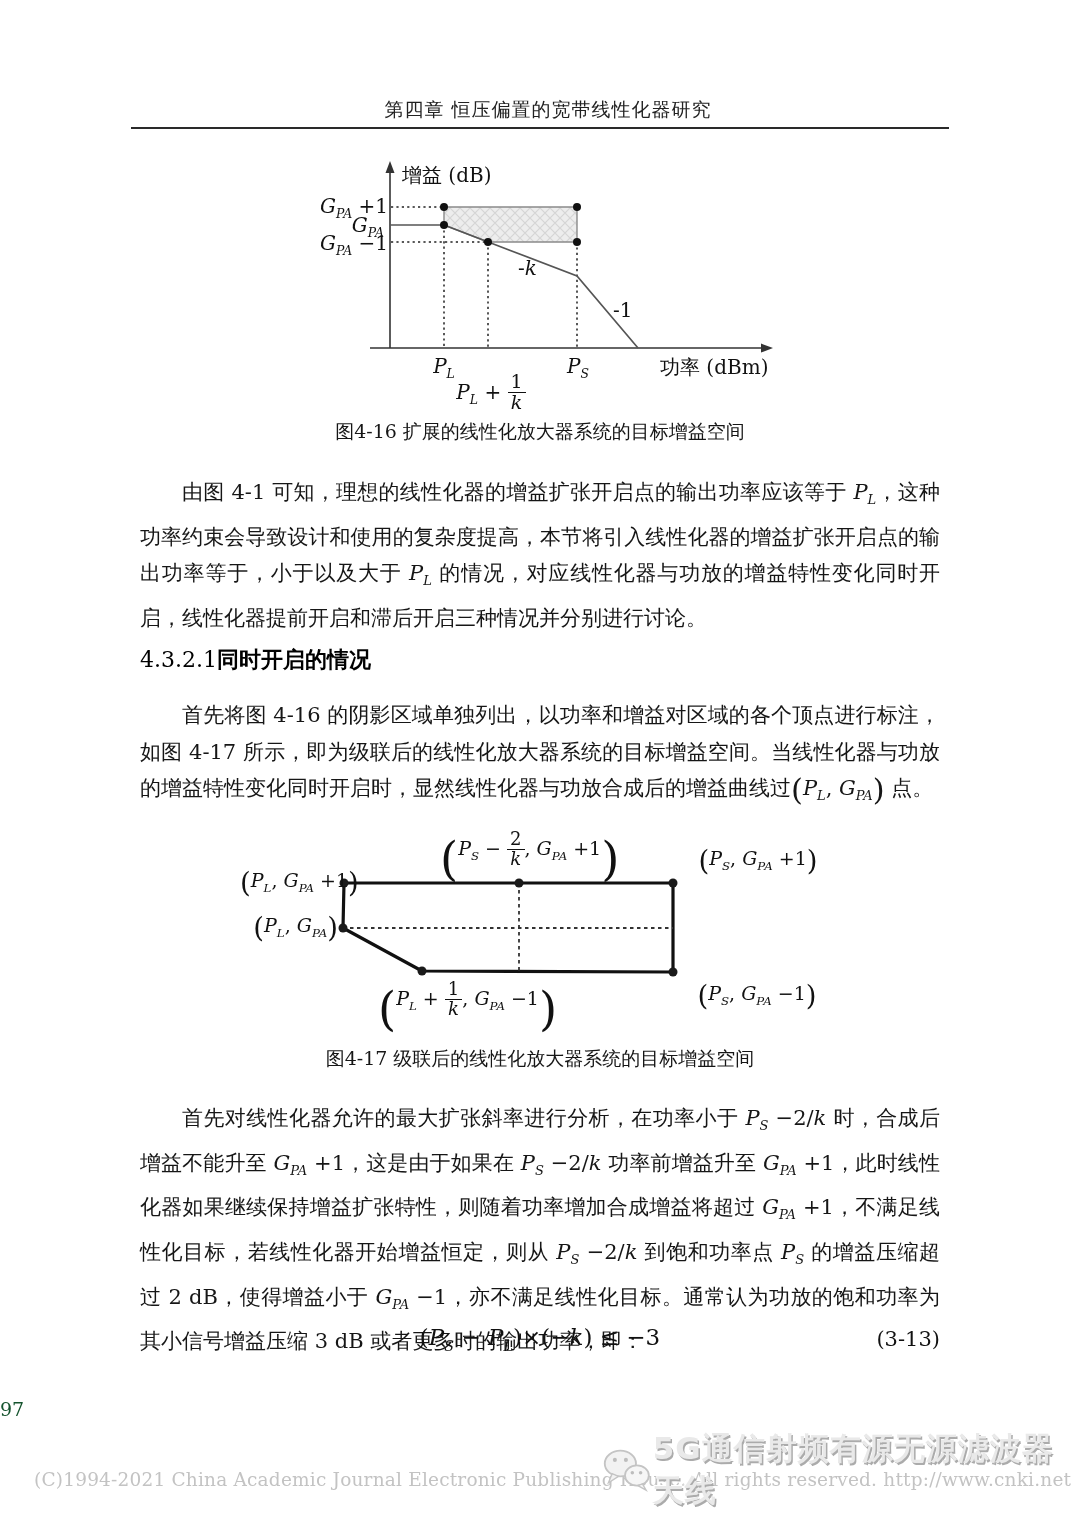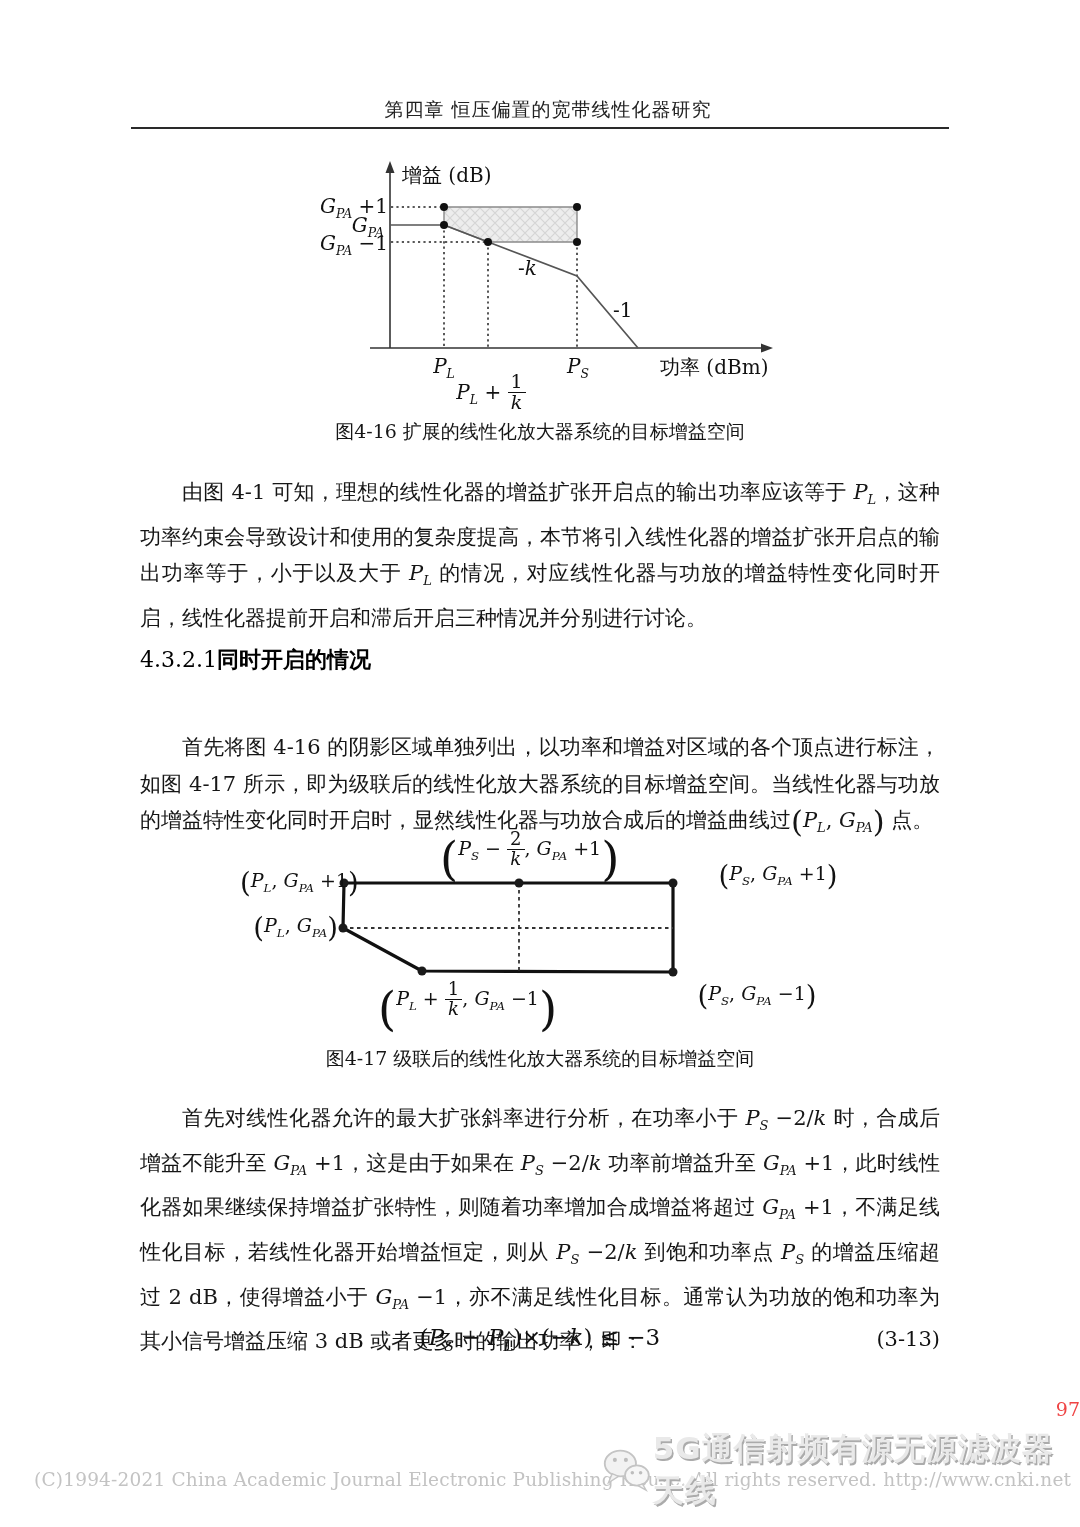--- a/index.html
+++ b/index.html
@@ -28,21 +28,21 @@
   .para{position:absolute;left:140px;width:800px;font-size:21px;line-height:36.5px;
         text-align:justify;color:#161616;}
   .indent{text-indent:2em;}
   .h431{position:absolute;left:140px;top:645px;font-size:22px;color:#000;}
   .h431 .hnum{font-family:"DejaVu Serif",serif;}
   .h431 .htxt{font-family:"DejaVu Sans","Liberation Sans",sans-serif;font-weight:bold;margin-left:0;}
   
   .eq{position:absolute;left:140px;top:1324px;width:800px;text-align:center;font-size:23px;color:#111;}
   .eqnum{position:absolute;right:0;top:3px;font-size:21px;}
   
-  .pagenum{position:absolute;top:1398px;left:0;width:100%;text-align:right;font-size:19px;color:#ef4444;}
+  .pagenum{position:absolute;top:1398px;left:0;width:100%;text-align:left;font-size:19px;color:#14532d;}
   .copy{position:absolute;left:34px;top:1469px;font-size:18.5px;color:#c3c3c3;letter-spacing:0.2px;white-space:nowrap;}
   .wm{position:absolute;left:602px;top:1436px;height:68px;display:flex;align-items:center;gap:1px;}
   .wm-text{font-size:31px;font-weight:bold;letter-spacing:1px;
            font-family:"DejaVu Sans","Liberation Sans",sans-serif;color:#e9e9e9;
            text-shadow:1.5px 1.5px 0 #ababab, -1px -1px 0 #ffffff;}
   
   .dotln{stroke:#222;stroke-width:1.5;stroke-dasharray:2.2,3.2;}
   .dashln{stroke:#333;stroke-width:1.8;stroke-dasharray:3.5,3.5;}
 </style>
 </head>
@@ -97,39 +97,39 @@
     <div class="ov" style="left:293px;top:141px;">-1</div>
   </div>
   <div class="cap" style="top:419px;">图4-16  扩展的线性化放大器系统的目标增益空间</div>
 
   <div class="para indent" style="top:474px;">由图 4-1 可知，理想的线性化器的增益扩张开启点的输出功率应该等于 <i>P<sub>L</sub></i>，这种功率约束会导致设计和使用的复杂度提高，本节将引入线性化器的增益扩张开启点的输出功率等于，小于以及大于 <i>P<sub>L</sub></i> 的情况，对应线性化器与功放的增益特性变化同时开启，线性化器提前开启和滞后开启三种情况并分别进行讨论。</div>
 
   <div class="h431">
     <span class="hnum">4.3.2.1</span><span class="htxt">同时开启的情况</span>
   </div>
 
-  <div class="para indent" style="top:729px;">首先将图 4-16 的阴影区域单独列出，以功率和增益对区域的各个顶点进行标注，如图 4-17 所示，即为级联后的线性化放大器系统的目标增益空间。当线性化器与功放的增益特性变化同时开启时，显然线性化器与功放合成后的增益曲线过<span class="bp1">(</span><i>P<sub>L</sub></i>, <i>G<sub>PA</sub></i><span class="bp1">)</span> 点。</div>
+  <div class="para indent" style="top:697px;">首先将图 4-16 的阴影区域单独列出，以功率和增益对区域的各个顶点进行标注，如图 4-17 所示，即为级联后的线性化放大器系统的目标增益空间。当线性化器与功放的增益特性变化同时开启时，显然线性化器与功放合成后的增益曲线过<span class="bp1">(</span><i>P<sub>L</sub></i>, <i>G<sub>PA</sub></i><span class="bp1">)</span> 点。</div>
 
   <div class="fig fig17 f17">
     <svg width="640" height="200" viewBox="0 0 640 200">
       <polygon points="104,53 279,53 433,53 433,142 182,141 103,98" fill="none" stroke="#111" stroke-width="3.2" stroke-linejoin="round"></polygon>
       <line class="dashln" x1="103" y1="98" x2="433" y2="98"></line>
       <line class="dashln" x1="279" y1="53" x2="279" y2="142"></line>
       <g fill="#1a1a1a">
         <circle cx="104" cy="53" r="4.5"></circle>
           <circle cx="279" cy="53" r="4.5"></circle>
         <circle cx="433" cy="53" r="4.5"></circle>
           <circle cx="433" cy="142" r="4.5"></circle>
         <circle cx="182" cy="141" r="4.5"></circle>
           <circle cx="103" cy="98" r="4.5"></circle>
       </g>
     </svg>
     <div class="ov r" style="left:0;top:39px;width:98px;"><span class="bp1">(</span><i>P<sub>L</sub></i>, <i>G<sub>PA</sub></i> +1<span class="bp1">)</span></div>
     <div class="ov c" style="left:200px;top:0;width:158px;"><span class="bp2">(</span><i>P<sub>S</sub></i> − <span class="frac"><span class="num">2</span><span class="den"><i>k</i></span></span>, <i>G<sub>PA</sub></i> +1<span class="bp2">)</span></div>
-    <div class="ov c" style="left:452px;top:32px;width:132px;margin-left:20px;"><span class="bp1">(</span><i>P<sub>S</sub></i>, <i>G<sub>PA</sub></i> +1<span class="bp1">)</span></div>
+    <div class="ov c" style="left:452px;top:17px;width:132px;"><span class="bp1">(</span><i>P<sub>S</sub></i>, <i>G<sub>PA</sub></i> +1<span class="bp1">)</span></div>
     <div class="ov r" style="left:2px;top:84px;width:96px;"><span class="bp1">(</span><i>P<sub>L</sub></i>, <i>G<sub>PA</sub></i><span class="bp1">)</span></div>
     <div class="ov c" style="left:138px;top:150px;width:156px;"><span class="bp2">(</span><i>P<sub>L</sub></i> + <span class="frac"><span class="num">1</span><span class="den"><i>k</i></span></span>, <i>G<sub>PA</sub></i> −1<span class="bp2">)</span></div>
     <div class="ov c" style="left:446px;top:152px;width:142px;"><span class="bp1">(</span><i>P<sub>S</sub></i>, <i>G<sub>PA</sub></i> −1<span class="bp1">)</span></div>
   </div>
   <div class="cap" style="top:1046px;">图4-17  级联后的线性化放大器系统的目标增益空间</div>
 
   <div class="para indent" style="top:1100px;">首先对线性化器允许的最大扩张斜率进行分析，在功率小于 <i>P<sub>S</sub></i> −2/<i>k</i> 时，合成后增益不能升至 <i>G<sub>PA</sub></i> +1，这是由于如果在 <i>P<sub>S</sub></i> −2/<i>k</i> 功率前增益升至 <i>G<sub>PA</sub></i> +1，此时线性化器如果继续保持增益扩张特性，则随着功率增加合成增益将超过 <i>G<sub>PA</sub></i> +1，不满足线性化目标，若线性化器开始增益恒定，则从 <i>P<sub>S</sub></i> −2/<i>k</i> 到饱和功率点 <i>P<sub>S</sub></i> 的增益压缩超过 2 dB，使得增益小于 <i>G<sub>PA</sub></i> −1，亦不满足线性化目标。通常认为功放的饱和功率为其小信号增益压缩 3 dB 或者更多时的输出功率，即：</div>
 
   <div class="eq">
     <span>(<i>P<sub>S</sub></i> − <i>P<sub>L</sub></i>)×(−<i>k</i>) ≤ −3</span>

